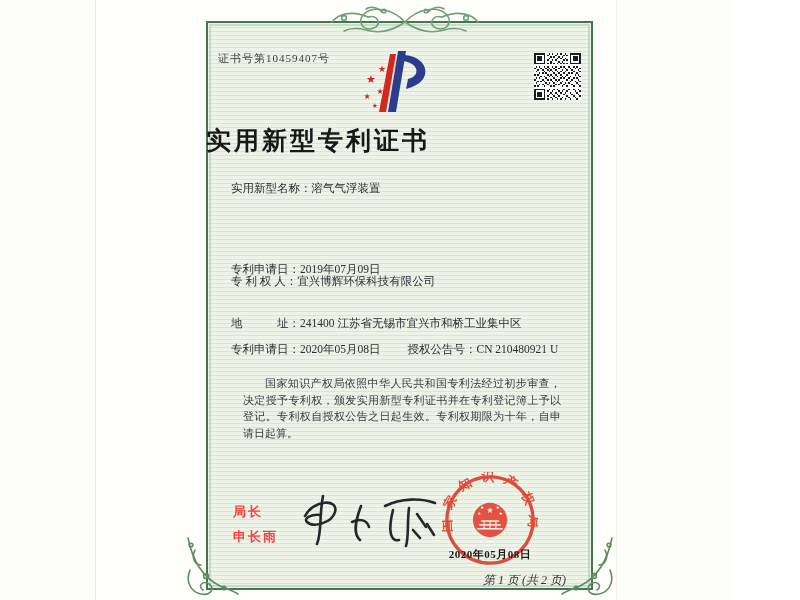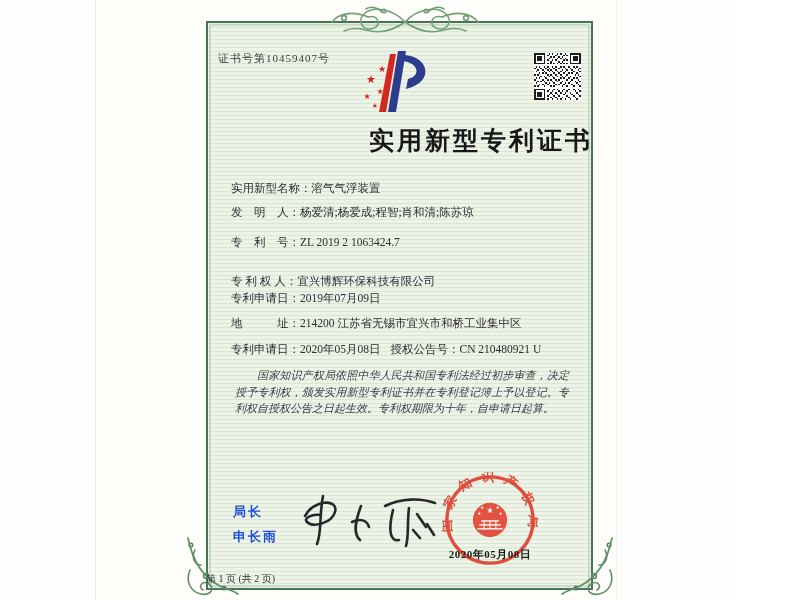--- a/index.html
+++ b/index.html
@@ -7,34 +7,34 @@
          font-family:"Liberation Serif","DejaVu Serif",serif;padding-left:11px;}
   .paper{position:absolute;left:95px;top:0;width:520px;height:600px;background:#fffefa;
          border-left:1px solid #eceae4;border-right:1px solid #f3f1ea;}
   .frame{position:absolute;left:206px;top:21px;width:387px;height:569px;box-sizing:border-box;
          border:2px solid #467650;
          box-shadow:inset 0 0 0 1px rgba(255,255,255,.65), inset 0 0 0 3px rgba(110,158,118,.28);
          background-color:#edf3e6;
          background-image:repeating-linear-gradient(0deg, rgba(121,165,124,.17) 0px, rgba(121,165,124,.17) 1px, transparent 1px, transparent 4px);}
   .abs{position:absolute;}
   .certno{left:218px;top:51px;font-size:11px;letter-spacing:1px;color:#3a3a40;}
-  .title{left:206px;top:124px;width:387px;text-align:right;font-size:25px;font-weight:bold;
+  .title{left:206px;top:124px;width:387px;text-align:left;font-size:25px;font-weight:bold;
          letter-spacing:3px;color:#17171a;}
   .frow{position:absolute;left:231px;font-size:11.5px;color:#2d2d33;white-space:nowrap;}
   .flabel{color:#2d2d33;}
   .fvalue{color:#2d2d33;}
-  .pair2{margin-left:10px;}
+  .pair2{margin-left:27px;}
   .bodytext{position:absolute;left:231px;top:363px;width:342px;font-size:11px;line-height:16.5px;
             color:#3a3a41;text-align:justify;}
-  .bodytext p{margin:4px;text-indent:2em;font-style:italic;}
+  .bodytext p{margin:12px;text-indent:2em;}
   .chief{position:absolute;left:233px;top:499px;font-family:"Liberation Sans","DejaVu Sans",sans-serif;
-         font-weight:bold;font-size:13px;color:#1d4ed8;line-height:25px;letter-spacing:2px;}
+         font-weight:bold;font-size:13px;color:#ef4444;line-height:25px;letter-spacing:2px;}
   .sealdate{position:absolute;left:438px;top:547px;width:104px;text-align:center;font-size:11px;
             font-weight:bold;color:#191919;letter-spacing:.5px;z-index:6;}
-  .footer{position:absolute;left:206px;top:572px;width:360px;text-align:left;font-size:10px;color:#33333a;}
+  .footer{position:absolute;left:206px;top:572px;width:360px;text-align:right;font-size:12px;color:#33333a;font-style:italic;}
   .svgbox{position:absolute;}
   .mirror{transform:scaleX(-1);}
   .qr{shape-rendering:crispEdges;}
 </style>
 </head>
 <body>
 
 <div class="stage">
 
   <div class="paper abs"></div>
@@ -69,34 +69,28 @@
     <rect x="0" y="0" width="29" height="29" fill="#ffffff"></rect>
     <path fill="#1c1c1c" fill-rule="evenodd" d="M0 0h7v7h-7zM1 1h5v5h-5zM2 2h3v3h-3z M22 0h7v7h-7zM23 1h5v5h-5zM24 2h3v3h-3z M0 22h7v7h-7zM1 23h5v5h-5zM2 24h3v3h-3z"></path>
     <path fill="#1c1c1c" d="M9 0h1v1h-1zM11 0h1v1h-1zM14 0h1v1h-1zM16 0h1v1h-1zM19 0h1v1h-1zM8 1h1v1h-1zM13 1h1v1h-1zM18 1h1v1h-1zM20 1h1v1h-1zM10 2h1v1h-1zM12 2h1v1h-1zM15 2h1v1h-1zM17 2h1v1h-1zM9 3h1v1h-1zM14 3h1v1h-1zM16 3h1v1h-1zM19 3h1v1h-1zM8 4h1v1h-1zM11 4h1v1h-1zM13 4h1v1h-1zM18 4h1v1h-1zM20 4h1v1h-1zM10 5h1v1h-1zM15 5h1v1h-1zM17 5h1v1h-1zM8 6h1v1h-1zM10 6h1v1h-1zM12 6h1v1h-1zM14 6h1v1h-1zM16 6h1v1h-1zM18 6h1v1h-1zM20 6h1v1h-1zM1 8h1v1h-1zM3 8h1v1h-1zM6 8h1v1h-1zM8 8h1v1h-1zM11 8h1v1h-1zM13 8h1v1h-1zM16 8h1v1h-1zM18 8h1v1h-1zM21 8h1v1h-1zM24 8h1v1h-1zM26 8h1v1h-1zM0 9h1v1h-1zM4 9h1v1h-1zM7 9h1v1h-1zM9 9h1v1h-1zM12 9h1v1h-1zM15 9h1v1h-1zM19 9h1v1h-1zM22 9h1v1h-1zM25 9h1v1h-1zM28 9h1v1h-1zM2 10h1v1h-1zM5 10h1v1h-1zM8 10h1v1h-1zM10 10h1v1h-1zM13 10h1v1h-1zM17 10h1v1h-1zM20 10h1v1h-1zM23 10h1v1h-1zM27 10h1v1h-1zM1 11h1v1h-1zM6 11h1v1h-1zM9 11h1v1h-1zM11 11h1v1h-1zM14 11h1v1h-1zM16 11h1v1h-1zM19 11h1v1h-1zM24 11h1v1h-1zM28 11h1v1h-1zM3 12h1v1h-1zM5 12h1v1h-1zM7 12h1v1h-1zM12 12h1v1h-1zM15 12h1v1h-1zM18 12h1v1h-1zM21 12h1v1h-1zM23 12h1v1h-1zM26 12h1v1h-1zM0 13h1v1h-1zM2 13h1v1h-1zM8 13h1v1h-1zM10 13h1v1h-1zM13 13h1v1h-1zM16 13h1v1h-1zM20 13h1v1h-1zM25 13h1v1h-1zM27 13h1v1h-1zM4 14h1v1h-1zM6 14h1v1h-1zM9 14h1v1h-1zM11 14h1v1h-1zM14 14h1v1h-1zM17 14h1v1h-1zM19 14h1v1h-1zM22 14h1v1h-1zM28 14h1v1h-1zM1 15h1v1h-1zM3 15h1v1h-1zM7 15h1v1h-1zM12 15h1v1h-1zM16 15h1v1h-1zM18 15h1v1h-1zM21 15h1v1h-1zM24 15h1v1h-1zM26 15h1v1h-1zM0 16h1v1h-1zM5 16h1v1h-1zM8 16h1v1h-1zM10 16h1v1h-1zM13 16h1v1h-1zM15 16h1v1h-1zM20 16h1v1h-1zM23 16h1v1h-1zM27 16h1v1h-1zM2 17h1v1h-1zM4 17h1v1h-1zM6 17h1v1h-1zM11 17h1v1h-1zM14 17h1v1h-1zM17 17h1v1h-1zM22 17h1v1h-1zM25 17h1v1h-1zM28 17h1v1h-1zM1 18h1v1h-1zM7 18h1v1h-1zM9 18h1v1h-1zM12 18h1v1h-1zM16 18h1v1h-1zM19 18h1v1h-1zM21 18h1v1h-1zM26 18h1v1h-1zM3 19h1v1h-1zM5 19h1v1h-1zM8 19h1v1h-1zM13 19h1v1h-1zM15 19h1v1h-1zM18 19h1v1h-1zM23 19h1v1h-1zM27 19h1v1h-1zM0 20h1v1h-1zM2 20h1v1h-1zM6 20h1v1h-1zM10 20h1v1h-1zM12 20h1v1h-1zM17 20h1v1h-1zM20 20h1v1h-1zM24 20h1v1h-1zM28 20h1v1h-1zM9 22h1v1h-1zM12 22h1v1h-1zM14 22h1v1h-1zM18 22h1v1h-1zM21 22h1v1h-1zM24 22h1v1h-1zM27 22h1v1h-1zM8 23h1v1h-1zM11 23h1v1h-1zM15 23h1v1h-1zM17 23h1v1h-1zM20 23h1v1h-1zM25 23h1v1h-1zM28 23h1v1h-1zM10 24h1v1h-1zM13 24h1v1h-1zM16 24h1v1h-1zM19 24h1v1h-1zM22 24h1v1h-1zM26 24h1v1h-1zM9 25h1v1h-1zM11 25h1v1h-1zM14 25h1v1h-1zM18 25h1v1h-1zM23 25h1v1h-1zM27 25h1v1h-1zM8 26h1v1h-1zM12 26h1v1h-1zM15 26h1v1h-1zM20 26h1v1h-1zM24 26h1v1h-1zM28 26h1v1h-1zM10 27h1v1h-1zM13 27h1v1h-1zM17 27h1v1h-1zM21 27h1v1h-1zM25 27h1v1h-1zM8 28h1v1h-1zM11 28h1v1h-1zM14 28h1v1h-1zM16 28h1v1h-1zM19 28h1v1h-1zM22 28h1v1h-1zM26 28h1v1h-1z"></path>
   </svg>
 
   <div class="abs title">实用新型专利证书</div>
 
   <div class="frow" style="top:181px;text-align:center;">
     <span class="flabel">实用新型名称：</span><span class="fvalue">溶气气浮装置</span>
   </div>
-  <div class="frow" style="top:205px;">
-    <span class="flabel">发　明　人：</span><span class="fvalue">杨爱清;杨爱成;程智;肖和清;陈苏琼</span>
-  </div>
-  <div class="frow" style="top:235px;">
-    <span class="flabel">专　利　号：</span><span class="fvalue">ZL 2019 2 1063424.7</span>
-  </div>
-  <div class="frow" style="top:262px;margin-top:29px;">
+  <div class="frow" style="top:262px;">
     <span class="flabel">专利申请日：</span><span class="fvalue">2019年07月09日</span>
   </div>
   <div class="frow" style="top:274px;">
     <span class="flabel">专 利 权 人：</span><span class="fvalue">宜兴博辉环保科技有限公司</span>
   </div>
   <div class="frow" style="top:316px;">
-    <span class="flabel">地　　　址：</span><span class="fvalue">214200 江苏省无锡市宜兴市和桥工业集中区</span>
+    <span class="flabel">地　　　址：</span><span class="fvalue">241400 江苏省无锡市宜兴市和桥工业集中区</span>
   </div>
   <div class="frow" style="top:342px;">
     <span class="flabel">专利申请日：</span><span class="fvalue">2020年05月08日</span><span class="pair2"><span class="flabel">授权公告号：</span><span class="fvalue">CN 210480921 U</span></span>
   </div>
 
   <div class="bodytext">
     <p>国家知识产权局依照中华人民共和国专利法经过初步审查，决定授予专利权，颁发实用新型专利证书并在专利登记簿上予以登记。专利权自授权公告之日起生效。专利权期限为十年，自申请日起算。</p>
   </div>
 
   <div class="chief">

